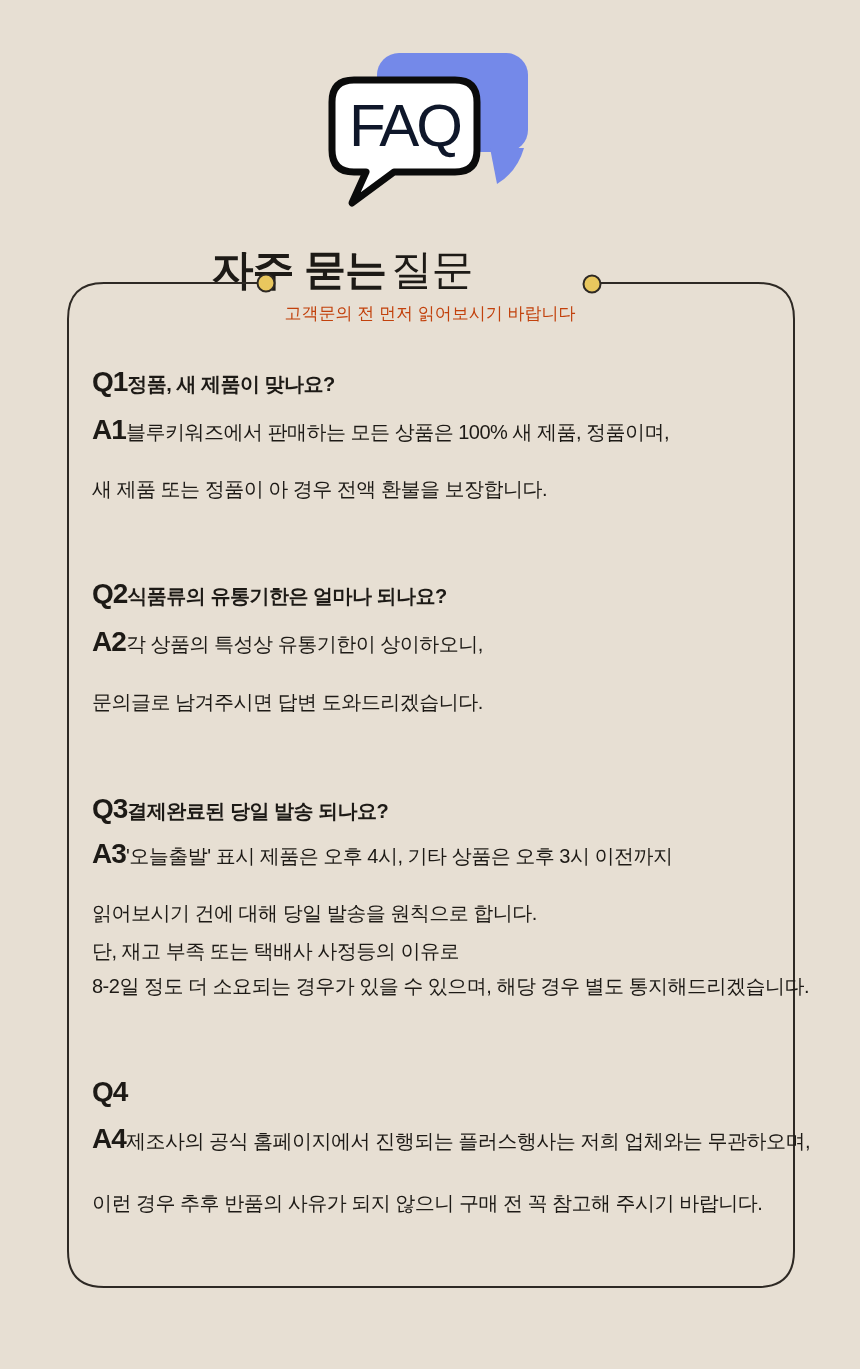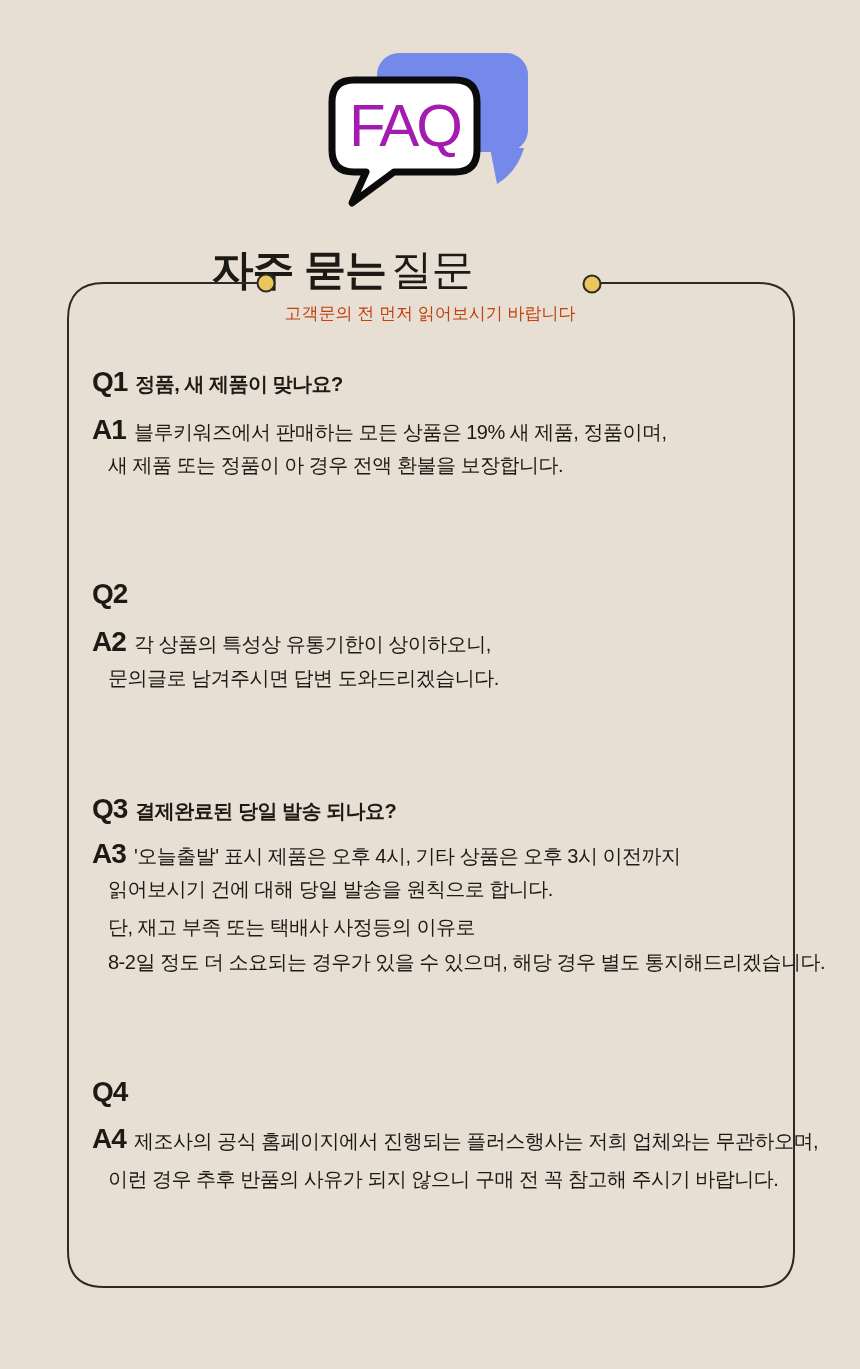--- a/index.html
+++ b/index.html
@@ -12,21 +12,21 @@
     position:relative;
   }
   .page{position:absolute;inset:0;width:860px;height:1369px;}
 
   
   .logo-svg{position:absolute;left:0;top:0;pointer-events:none;}
   .logo-faq-text{
     position:absolute;left:332px;top:96px;width:145px;
     text-align:center;
     font-size:60px;font-weight:400;letter-spacing:-3px;
-    color:#a21caf;line-height:1;
+    color:#0f172a;line-height:1;
   }
 
   
   .title{
     position:absolute;left:0;top:246px;width:684px;
     text-align:center;line-height:1.15;
     white-space:nowrap;
   }
   .title .t-bold{font-size:42px;font-weight:800;letter-spacing:-1px;}
   .title .t-light{font-size:42px;font-weight:400;letter-spacing:-1px;}
@@ -36,33 +36,34 @@
   }
 
   
   .box-svg{position:absolute;left:0;top:0;pointer-events:none;}
   .box-svg path{fill:none;stroke:#2e2924;stroke-width:2;}
   .box-svg circle{stroke:#2e2924;stroke-width:2;}
 
   
   .row{
     position:absolute;left:92px;
-    display:flex;align-items:baseline;gap:8px;
+    display:flex;align-items:baseline;
     white-space:nowrap;
   }
   .lbl{
     font-size:28px;font-weight:800;letter-spacing:-1px;
     min-width:34px;display:inline-block;
   }
   .qtext{font-size:20px;font-weight:700;letter-spacing:-0.5px;}
   .atext{font-size:20px;font-weight:400;letter-spacing:-0.5px;}
   .cont{
-    position:absolute;left:108px;
+    position:absolute;left:92px;
     font-size:20px;font-weight:400;letter-spacing:-0.5px;
     white-space:nowrap;
+    margin-top:24px;
   }
 </style>
 </head>
 <body>
 
 <div class="page">
 
   <svg class="logo-svg" width="860" height="230" viewBox="0 0 860 230">
 
     <rect x="377" y="53" width="151" height="99" rx="22" fill="#7489e9"></rect>
@@ -84,28 +85,29 @@
     <circle cx="592" cy="284" r="8.5" fill="#e9c75e"></circle>
   </svg>
 
   <div>
     <div class="row" style="top:366px">
       <span class="lbl">Q1</span>
       <span class="qtext">정품, 새 제품이 맞나요?</span>
     </div>
     <div class="row" style="top:414px">
       <span class="lbl">A1</span>
-      <span class="atext">블루키워즈에서 판매하는 모든 상품은 19% 새 제품, 정품이며,</span>
+      <span class="atext">블루키워즈에서 판매하는 모든 상품은 100% 새 제품, 정품이며,</span>
     </div>
     <div class="cont" style="top:452px">새 제품 또는 정품이 아 경우 전액 환불을 보장합니다.</div>
   </div>
 
   <div>
     <div class="row" style="top:578px">
       <span class="lbl">Q2</span>
+      <span class="qtext">식품류의 유통기한은 얼마나 되나요?</span>
     </div>
     <div class="row" style="top:626px">
       <span class="lbl">A2</span>
       <span class="atext">각 상품의 특성상 유통기한이 상이하오니,</span>
     </div>
     <div class="cont" style="top:665px">문의글로 남겨주시면 답변 도와드리겠습니다.</div>
   </div>
 
   <div>
     <div class="row" style="top:793px">

